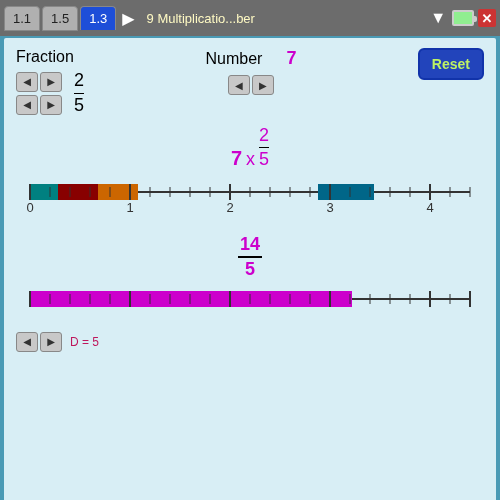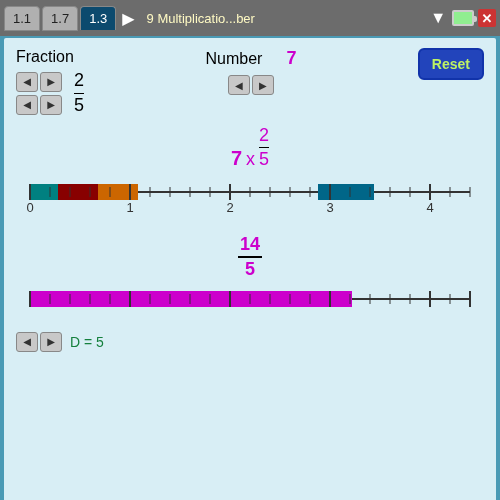--- a/index.html
+++ b/index.html
@@ -24,21 +24,21 @@
     .tab {
       background: #b0b0b0;
       border-radius: 4px 4px 0 0;
       padding: 4px 8px;
       font-size: 13px;
       color: #222;
       cursor: pointer;
       border: 1px solid #888;
     }
     .tab.active {
-      background: #0c4a6e;
+      background: #1d4ed8;
       color: #fff;
       border-bottom: none;
     }
     .nav-arrow {
       color: #fff;
       font-size: 16px;
       padding: 0 4px;
       cursor: pointer;
     }
     .doc-title {
@@ -228,30 +228,30 @@
     }
 
     
     .bottom-control {
       display: flex;
       align-items: center;
       gap: 8px;
       margin-top: 10px;
     }
     .d-value {
-      font-size: 14px;
-      color: #15803d;
+      font-size: 12px;
+      color: #be185d;
     }
   </style>
 </head>
 <body>
 
 <div class="top-bar">
   <div class="tab">1.1</div>
-  <div class="tab">1.7</div>
+  <div class="tab">1.5</div>
   <div class="tab active">1.3</div>
   <span class="nav-arrow">▶</span>
   <span class="doc-title">9 Multiplicatio...ber</span>
   <span class="nav-arrow">▼</span>
   <div class="top-icons">
     <div class="battery-icon"></div>
     <div class="close-btn">✕</div>
   </div>
 </div>
 

